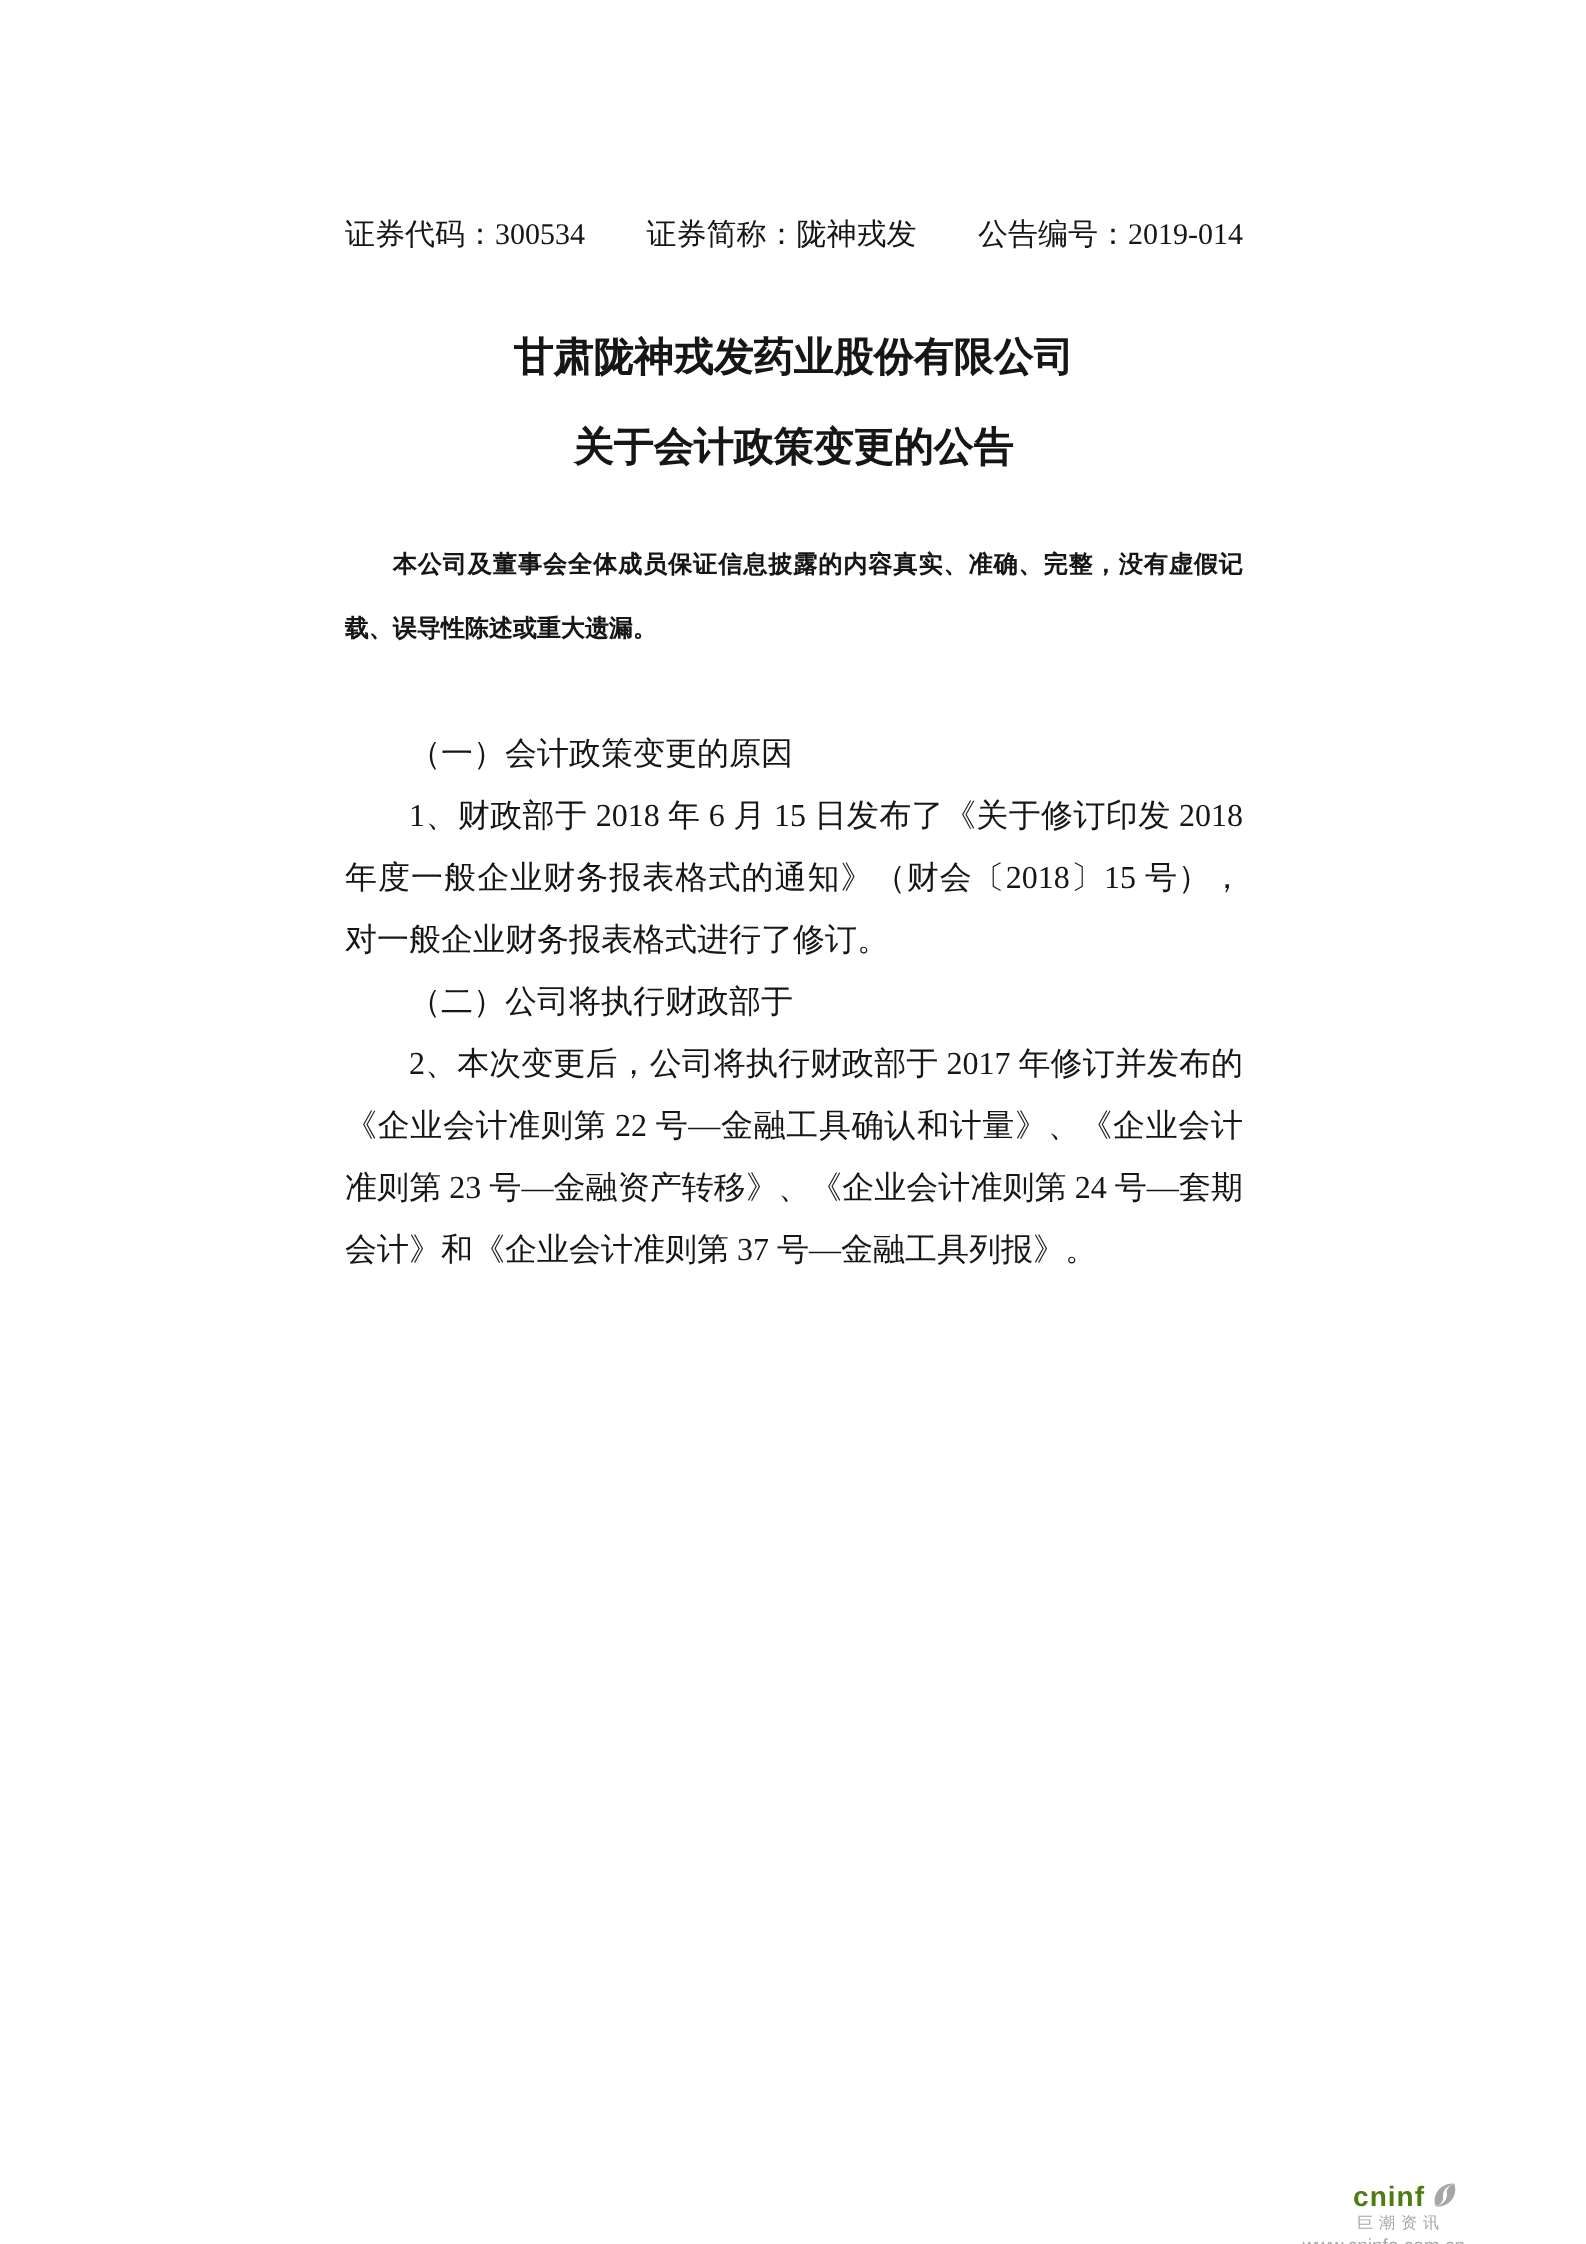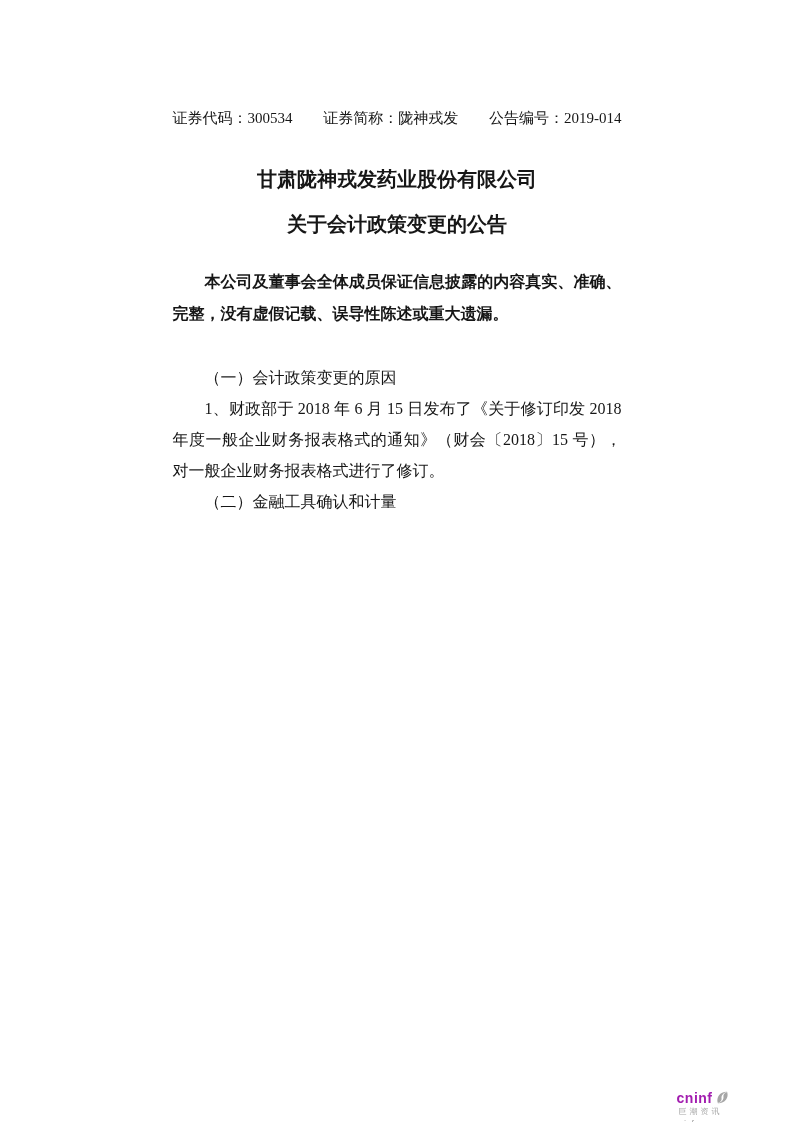--- a/index.html
+++ b/index.html
@@ -31,21 +31,21 @@
     margin-top: 36px;
     text-align: center;
     font-weight: 700;
     font-size: 20px;
   }
   .doc-title .t1 { line-height: 30px; }
   .doc-title .t2 { margin-top: 15px; line-height: 30px; }
   .notice {
     margin: 27px 0 0 0;
     font-weight: 700;
-    font-size: 16px;
+    font-size: 12px;
     line-height: 32px;
     text-indent: 2em;
     text-align: justify;
   }
   .body-text {
     margin-top: 32px;
     font-size: 16px;
     line-height: 31px;
   }
   .body-text p {
@@ -66,21 +66,21 @@
     display: flex;
     justify-content: flex-end;
     align-items: center;
     gap: 1px;
     padding-right: 2px;
   }
   .logo-brand {
     font-weight: 700;
     font-size: 14px;
     letter-spacing: 0.5px;
-    color: #a21caf;
+    color: #4d7c0f;
     line-height: 16px;
   }
   .logo-swirl { width: 17px; height: 17px; }
   .logo-cn {
     font-size: 8px;
     letter-spacing: 3px;
     color: #a6a6a6;
     line-height: 10px;
     padding-right: 10px;
     margin-top: 1px;
@@ -106,21 +106,22 @@
   <div class="doc-title">
     <div class="t1">甘肃陇神戎发药业股份有限公司</div>
     <div class="t2">关于会计政策变更的公告</div>
   </div>
 
   <p class="notice">本公司及董事会全体成员保证信息披露的内容真实、准确、完整，没有虚假记载、误导性陈述或重大遗漏。</p>
 
   <div class="body-text">
     <p>（一）会计政策变更的原因</p>
     <p>1、财政部于 2018 年 6 月 15 日发布了《关于修订印发 2018 年度一般企业财务报表格式的通知》（财会〔2018〕15 号），对一般企业财务报表格式进行了修订。</p>
-    <p>（二）金融工具确认和计量</p>
+    <p>（二）公司将执行财政部于</p>
+    <p>2、本次变更后，公司将执行财政部于 2017 年修订并发布的《企业会计准则第 22 号—金融工具确认和计量》、《企业会计准则第 23 号—金融资产转移》、《企业会计准则第 24 号—套期会计》和《企业会计准则第 37 号—金融工具列报》。</p>
   </div>
 
   <div class="cninfo-logo">
     <div class="logo-row">
       <span class="logo-brand">cninf</span>
       <svg class="logo-swirl" viewBox="0 0 20 20" xmlns="http://www.w3.org/2000/svg" aria-hidden="true">
         <path d="M4.5 16.5 C 2.2 9.5 7.5 2.6 15.8 3.2 C 10.8 4.6 8.4 7.4 8.9 11.2 C 9.2 13.6 7.5 15.8 4.5 16.5 Z" fill="#a6a6a6"></path>
         <path d="M15.5 3.5 C 17.8 10.5 12.5 17.4 4.2 16.8 C 9.2 15.4 11.6 12.6 11.1 8.8 C 10.8 6.4 12.5 4.2 15.5 3.5 Z" fill="#a6a6a6"></path>
       </svg>
     </div>

